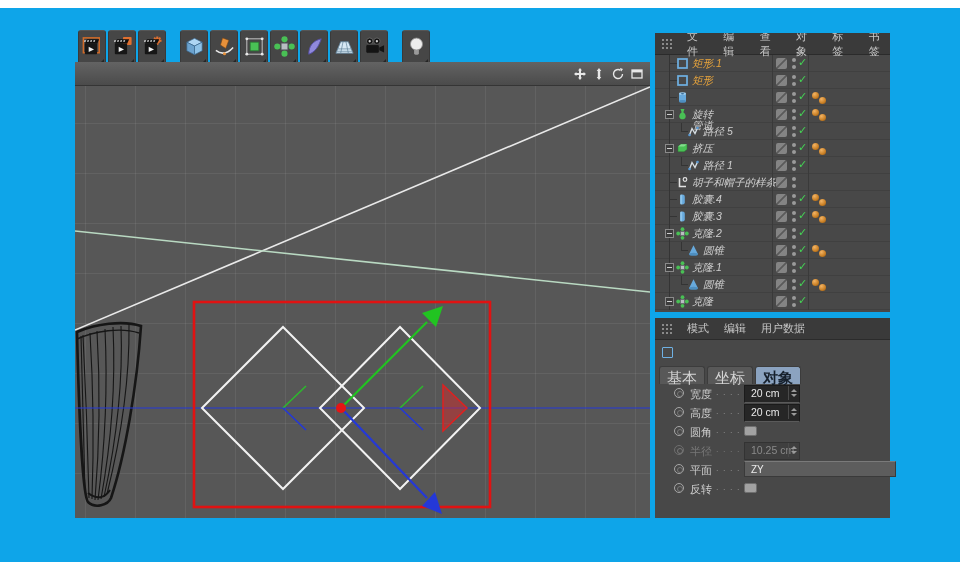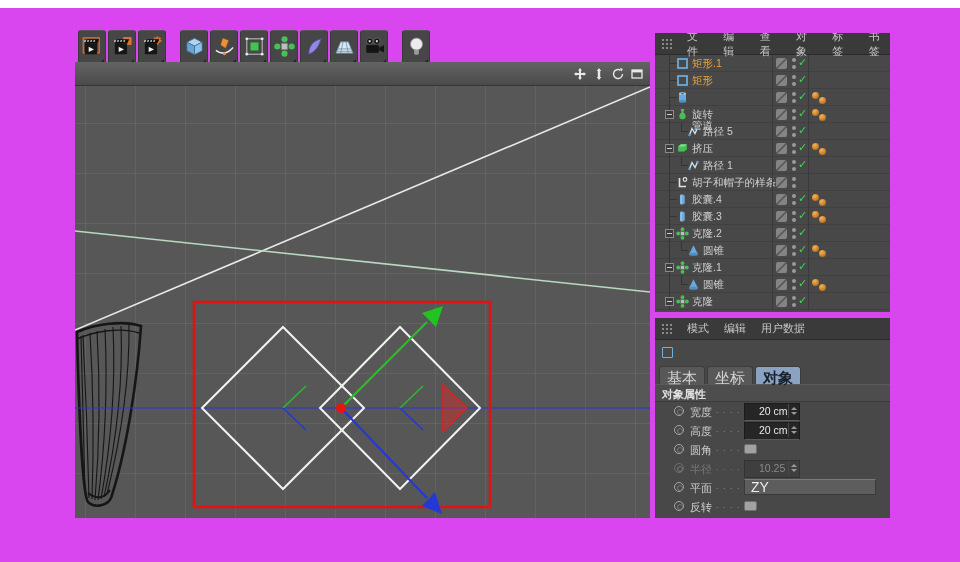--- a/index.html
+++ b/index.html
@@ -1,17 +1,17 @@
 <!DOCTYPE html>
 <html><head>
 <meta charset="utf-8">
 <style>
   * { margin:0; padding:0; box-sizing:border-box; }
   html,body { background:#222; }
-  .screen{ position:relative; width:960px; height:562px; background:#d946ef; overflow:hidden;
+  .screen{ position:relative; width:960px; height:562px; background:#0ea5e9; overflow:hidden;
            font-family:"Liberation Sans","DejaVu Sans",sans-serif; color:#d0d0d0; }
   .top-white{ position:absolute; left:0; top:0; width:960px; height:8px; background:#ffffff; }
 
   
   .toolbar{ position:absolute; left:78px; top:30px; display:flex; align-items:center; }
   .tb-gap{ width:12px; }
   .tbtn{ position:relative; width:28px; height:36px; background:#464646; border:1px solid #3a3a3a;
          border-top-color:#565656; border-radius:3px; margin-right:2px; display:flex;
          align-items:center; justify-content:center; cursor:pointer; }
   .tbtn::after{ content:""; position:absolute; right:1px; bottom:1px; border-left:5px solid transparent;
@@ -45,21 +45,21 @@
   .om-row{ position:relative; height:17px; border-bottom:1px solid rgba(0,0,0,.10); font-size:10.5px; }
   .om-row .trunk{ position:absolute; left:14px; top:0; width:1px; height:17px; background:#343434; }
   .om-row .tick{ position:absolute; left:15px; top:8px; width:7px; height:1px; background:#343434; }
   .om-row .elbow-v{ position:absolute; left:26px; top:0; width:1px; height:9px; background:#343434; }
   .om-row .elbow-h{ position:absolute; left:26px; top:8px; width:7px; height:1px; background:#343434; }
   .om-row .expander{ position:absolute; left:10px; top:4px; width:9px; height:9px; background:#3c3c3c;
         border:1px solid #8a8a8a; cursor:pointer; }
   .om-row .expander::after{ content:""; position:absolute; left:1px; top:3px; width:5px; height:1px; background:#cfcfcf; }
   .om-row .oicon{ position:absolute; top:2px; width:13px; height:13px; }
   .om-row .oicon svg{ width:13px; height:13px; display:block; }
-  .om-row .olabel{ position:absolute; top:2px; white-space:nowrap; color:#cfcfcf; cursor:pointer; }
+  .om-row .olabel{ position:absolute; top:2px; white-space:nowrap; color:#cfcfcf; cursor:pointer;font-style:italic; }
   .om-row .olabel.sel{ color:#e6a33c; }
   .om-row .cdiv1{ position:absolute; left:117px; top:0; width:1px; height:17px; background:#3a3a3a; }
   .om-row .cdiv2{ position:absolute; left:153px; top:0; width:1px; height:17px; background:#3a3a3a; }
   .om-row .swatch{ position:absolute; left:121px; top:3px; width:11px; height:11px; border-radius:2px;
         background:linear-gradient(135deg,#848484 44%,#5a5a5a 46%,#5a5a5a 54%,#848484 56%); cursor:pointer; }
   .om-row .vdots{ position:absolute; left:137px; top:3px; cursor:pointer; }
   .om-row .vdots i{ display:block; width:4px; height:4px; border-radius:50%; background:#9a9a9a; margin-bottom:3px; }
   .om-row .chk{ position:absolute; left:143px; top:1px; color:#45d455; font-size:11px; font-weight:bold; cursor:pointer; }
   .om-row .tagdot{ position:absolute; width:7px; height:7px; border-radius:50%; cursor:pointer;
         background:radial-gradient(circle at 35% 30%, #f3b464, #c97f24 60%, #8a5314); }
@@ -77,30 +77,30 @@
            background:#4d4d4d; border-top:1px solid #5a5a5a; border-bottom:1px solid #3a3a3a; }
   .am-row{ position:relative; height:19px; font-size:11px;margin-left:11px; }
   .am-row .rec{ position:absolute; left:8px; top:4px; width:10px; height:10px; border:1px solid #a6a6a6;
         border-radius:50%; cursor:pointer; }
   .am-row .rec::after{ content:""; position:absolute; left:2px; top:2px; width:4px; height:4px;
         border:1px solid #777; border-radius:50%; }
   .am-row .albl{ position:absolute; left:24px; top:3px; color:#cccccc; white-space:nowrap; }
   .am-row .leader{ position:absolute; left:50px; top:3px; color:#8a8a8a; font-size:9px; letter-spacing:1px; }
   .am-row .numbox{ position:absolute; left:78px; top:1px; width:56px; height:18px; background:#262626;
         border:1px solid #1b1b1b; border-bottom-color:#5a5a5a; color:#e8e8e8; font-size:10.5px;
-        line-height:15px; padding-left:14px; cursor:text; }
+        line-height:15px; padding-left:6px; cursor:text; }
   .am-row .spin{ position:absolute; right:0; top:0; width:11px; height:14px; border-left:1px solid #4a4a4a;
         display:flex; flex-direction:column; align-items:center; justify-content:center; cursor:pointer; }
   .am-row .spin i{ display:block; width:0; height:0; border-left:3px solid transparent; border-right:3px solid transparent; }
   .am-row .spin .up{ border-bottom:3px solid #9a9a9a; margin-bottom:2px; }
   .am-row .spin .dn{ border-top:3px solid #9a9a9a; }
   .am-row .cbox{ position:absolute; left:78px; top:4px; width:13px; height:10px; border-radius:2px;
         background:#a2a2a2; border:1px solid #6f6f6f; cursor:pointer; }
-  .am-row .ddown{ position:absolute; left:78px; top:1px; width:132px; height:16px; background:#5d5d5d;
-        border:1px solid #3a3a3a; border-top-color:#7a7a7a; color:#ececec; font-size:14px;
+  .am-row .ddown{ position:absolute; left:78px; top:1px; width:152px; height:16px; background:#5d5d5d;
+        border:1px solid #3a3a3a; border-top-color:#7a7a7a; color:#ececec; font-size:10px;
         line-height:15px; padding-left:6px; cursor:pointer; }
   .am-row.disabled .albl, .am-row.disabled .leader{ color:#777; }
   .am-row.disabled .rec{ border-color:#6e6e6e; }
   .am-row.disabled .numbox{ background:#3f3f3f; color:#8a8a8a; border-color:#333; }
 </style>
 </head>
 <body>
 
 <div class="screen">
   <div class="top-white"></div>
@@ -629,21 +629,20 @@
         <span class="mi">用户数据</span>
       </div>
     <div class="am-title">
       <span class="ticon"></span>
     </div>
     <div class="am-tabs" id="am-tabs">
         <span class="am-tab">基本</span>
         <span class="am-tab">坐标</span>
         <span class="am-tab active">对象</span>
       </div>
-    <div class="am-sec">对象属性</div>
     <div id="am-rows">
         <div class="am-row">
           <span class="rec"></span>
           <span class="albl">宽度</span>
           <span class="leader">. . . . .</span>
           <span class="numbox"><span>20 cm</span><span class="spin">
               <i class="up"></i>
               <i class="dn"></i>
             </span></span>
         </div>

